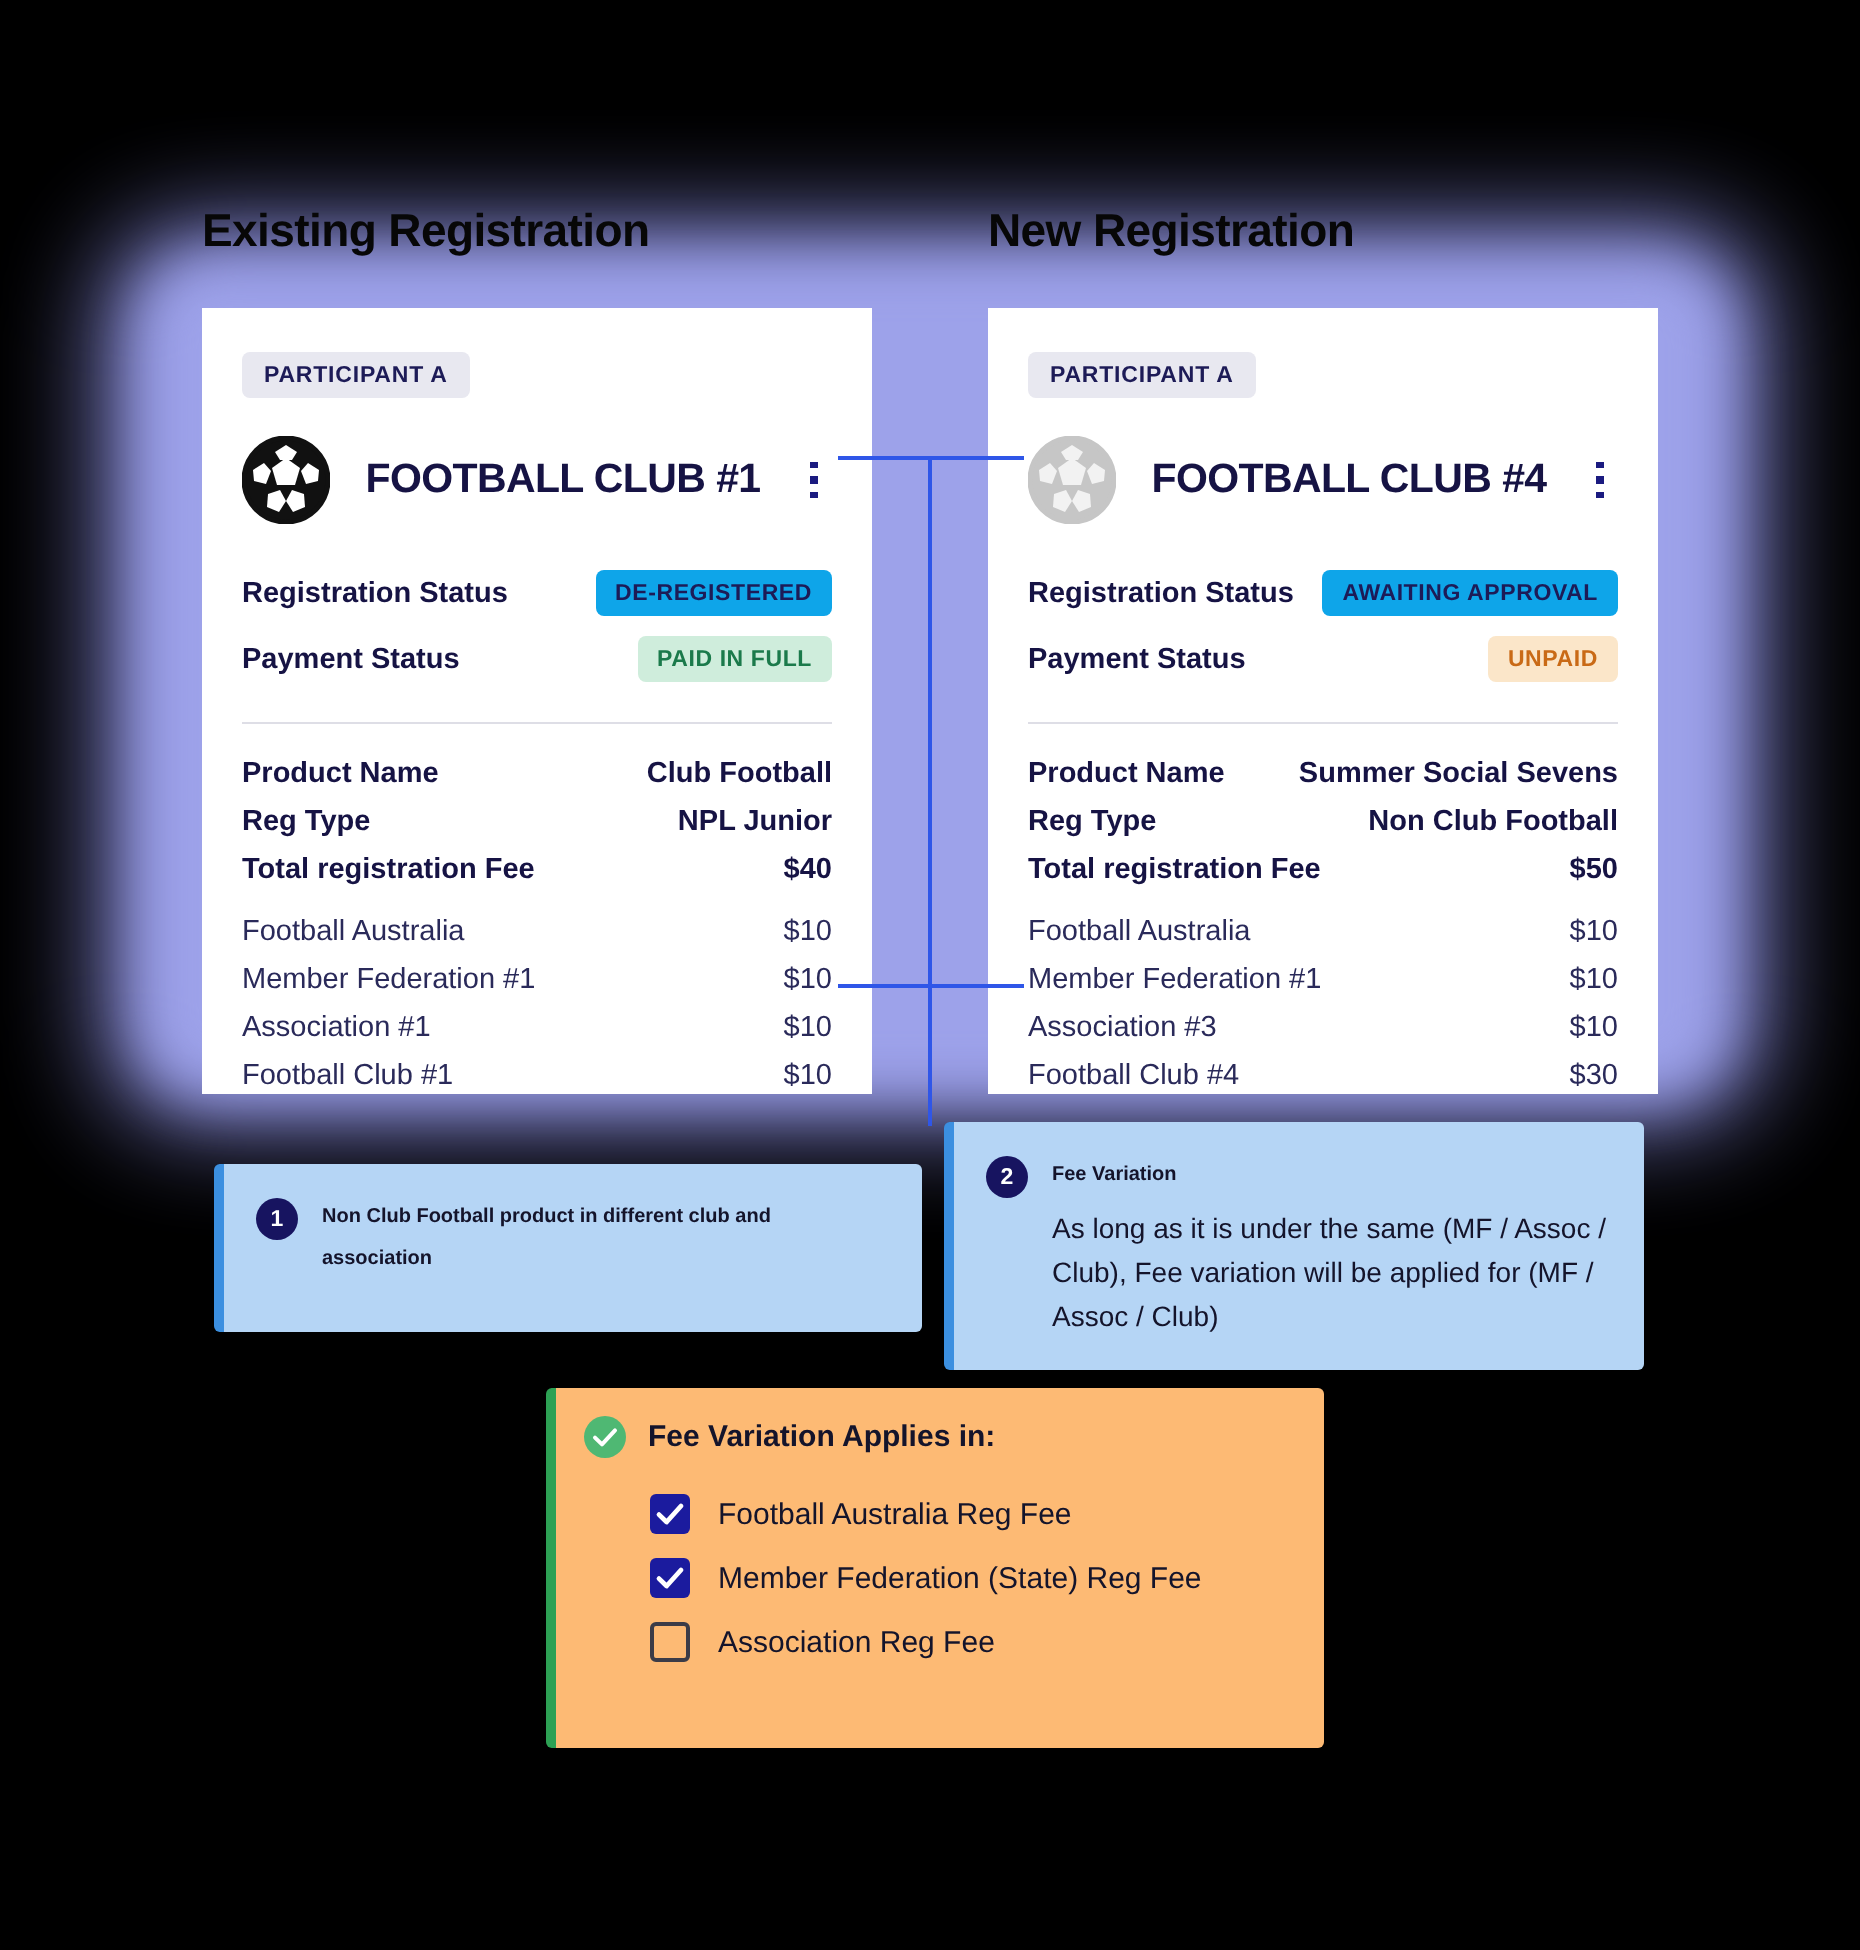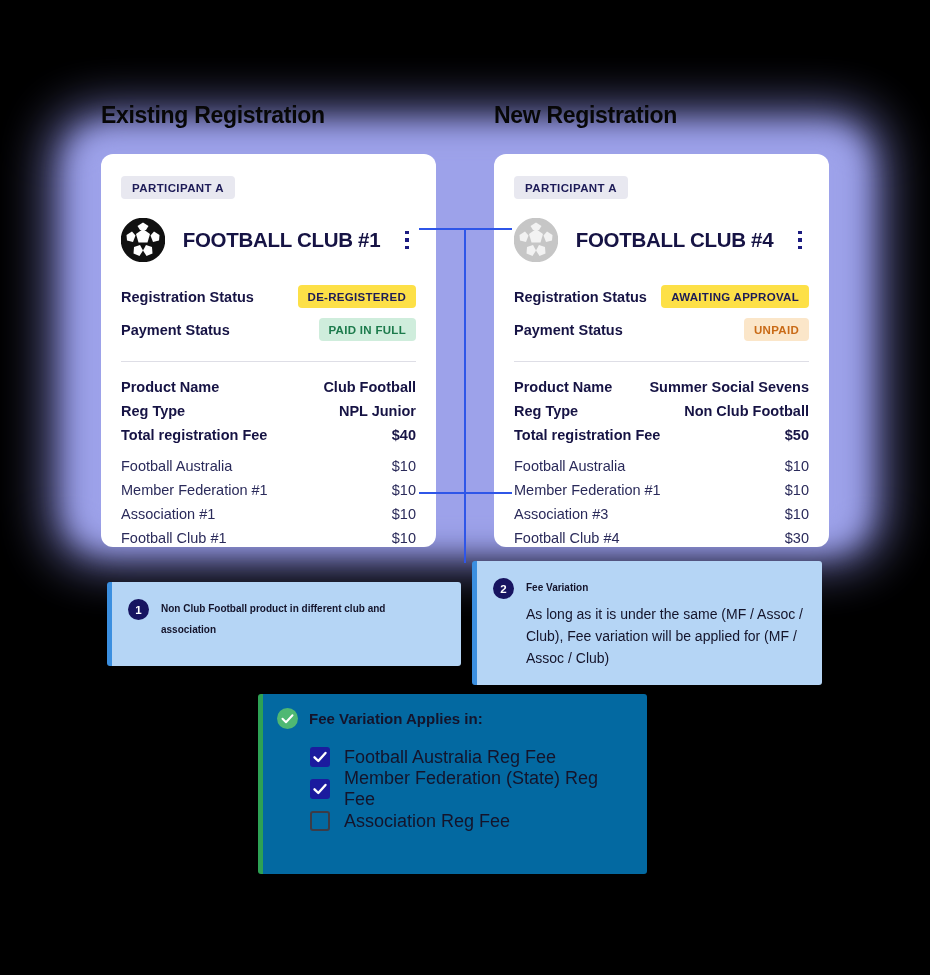--- a/index.html
+++ b/index.html
@@ -47,21 +47,21 @@
   
   .conn { position: absolute; background: #2f56e8; z-index: 6; }
   #conn-h-top  { left: 419px; top: 228px; width: 93px;  height: 2px; }
   #conn-h-bot  { left: 419px; top: 492px; width: 93px;  height: 2px; }
   #conn-v      { left: 464px; top: 228px; width: 2px;   height: 335px; }
 
   
   .card {
     position: absolute;
     background: #ffffff;
-    border-radius: 12px;
+    border-radius: 0;
     z-index: 5;
     width: 335px;
     height: 393px;
     padding: 22px 20px 0 20px;
   }
   #card-left  { left: 101px; top: 154px; }
   #card-right { left: 494px; top: 154px; }
 
   .participant-badge {
     display: inline-block;
@@ -102,21 +102,21 @@
     justify-content: space-between;
     height: 29px; margin-bottom: 4px;
   }
   .status-label {
     font-size: 14.5px; font-weight: bold; color: #161344;
   }
   .pill {
     font-size: 11.5px; font-weight: bold; letter-spacing: .3px;
     padding: 6px 10px 5px 10px; border-radius: 4px; white-space: nowrap;
   }
-  .pill-grey  { background: #fde047; color: #1d1b57; }
+  .pill-grey  { background: #0ea5e9; color: #1d1b57; }
   .pill-green { background: #cfeddc; color: #1b7a4b; }
   .pill-amber { background: #fbe6c9; color: #c96a16; }
 
   .divider { height: 1px; background: #dedee6; margin: 17px 0 13px 0; }
 
   .fee-row {
     display: flex; justify-content: space-between;
     font-size: 14.5px; color: #2a2a5a; line-height: 22px;
     padding: 1px 0;
   }
@@ -150,23 +150,23 @@
     line-height: 21px;
   }
   .callout-body {
     font-size: 14px; color: #14142b; line-height: 22px;
     margin-top: 4px; margin-left: 33px;
   }
 
   
   #green-box {
     position: absolute;
-    left: 258px; top: 694px;
+    left: 273px; top: 694px;
     width: 389px; height: 180px;
-    background: #0369a1;
+    background: #fdba74;
     border-left: 5px solid #2da154;
     border-radius: 3px;
     z-index: 8;
     padding: 14px 16px 14px 14px;
   }
   .green-head { display: flex; align-items: center; gap: 11px; }
   .check-circle {
     flex: 0 0 21px; width: 21px; height: 21px; border-radius: 50%;
     background: #4fb873;
     display: flex; align-items: center; justify-content: center;
@@ -178,21 +178,21 @@
   .check-item {
     display: flex; align-items: center; gap: 14px;
     height: 32px;
   }
   .cbox {
     flex: 0 0 20px; width: 20px; height: 20px; border-radius: 3px;
     display: flex; align-items: center; justify-content: center;
   }
   .cbox.on  { background: #1b1b9e; }
   .cbox.off { background: transparent; border: 2px solid #3c3c47; }
-  .check-label { font-size: 18px; color: #14142b; }
+  .check-label { font-size: 15px; color: #14142b; }
 </style>
 </head>
 <body>
 
 <div class="stage">
 
   <div class="glow"></div>
   <div class="glow2"></div>
 
   <div class="sec-title" id="title-left">Existing Registration</div>

